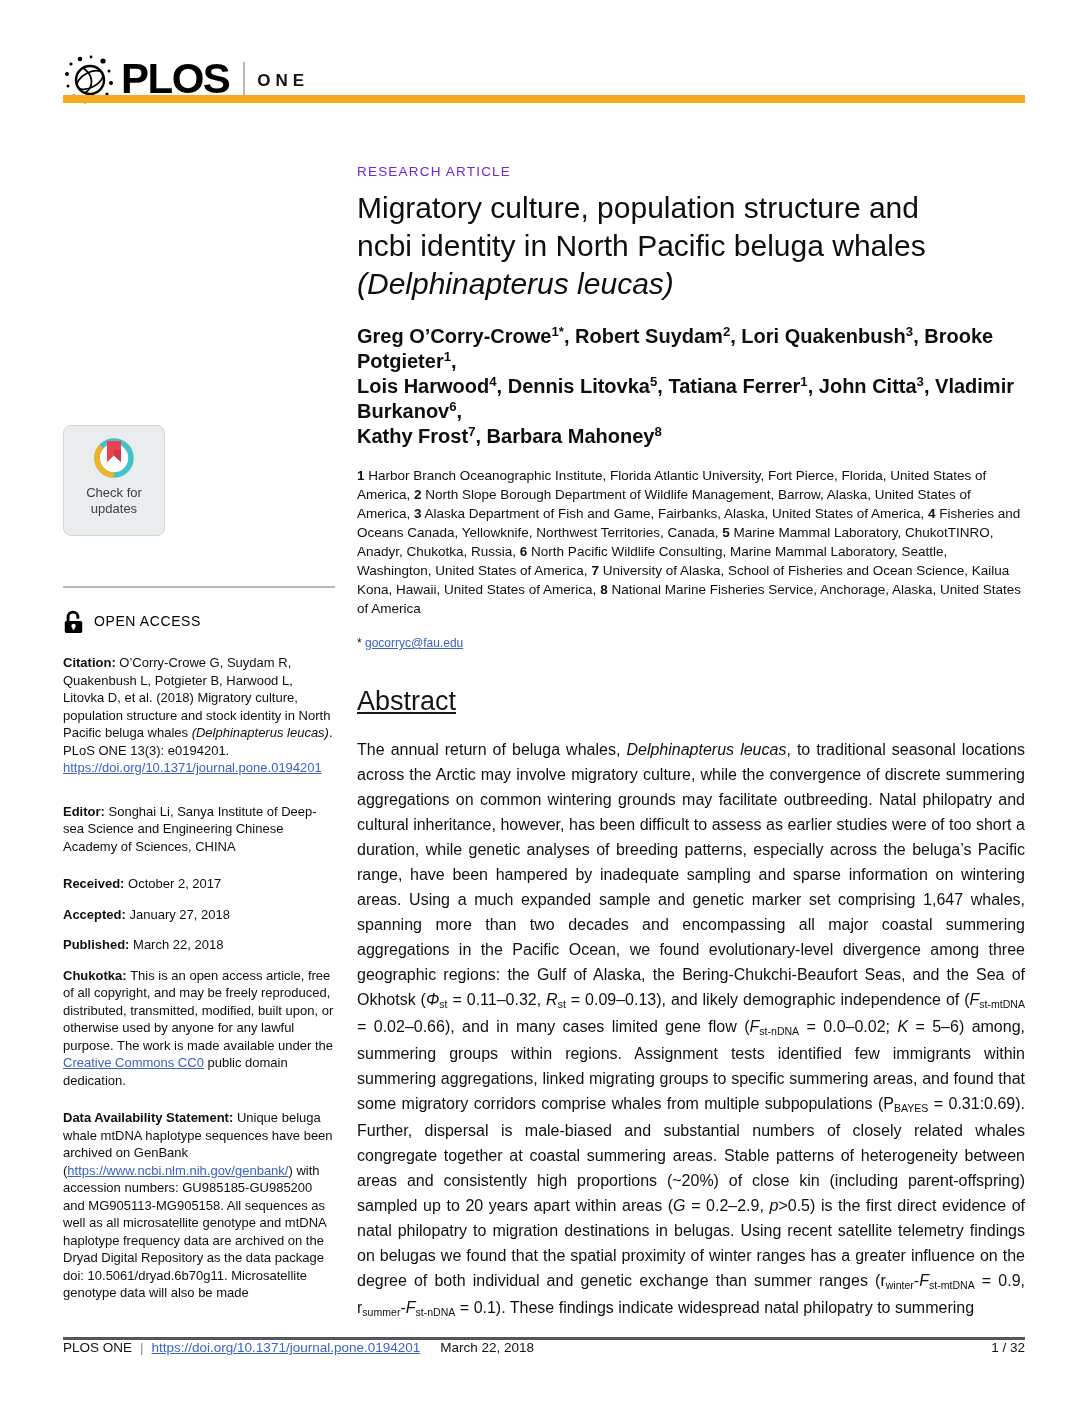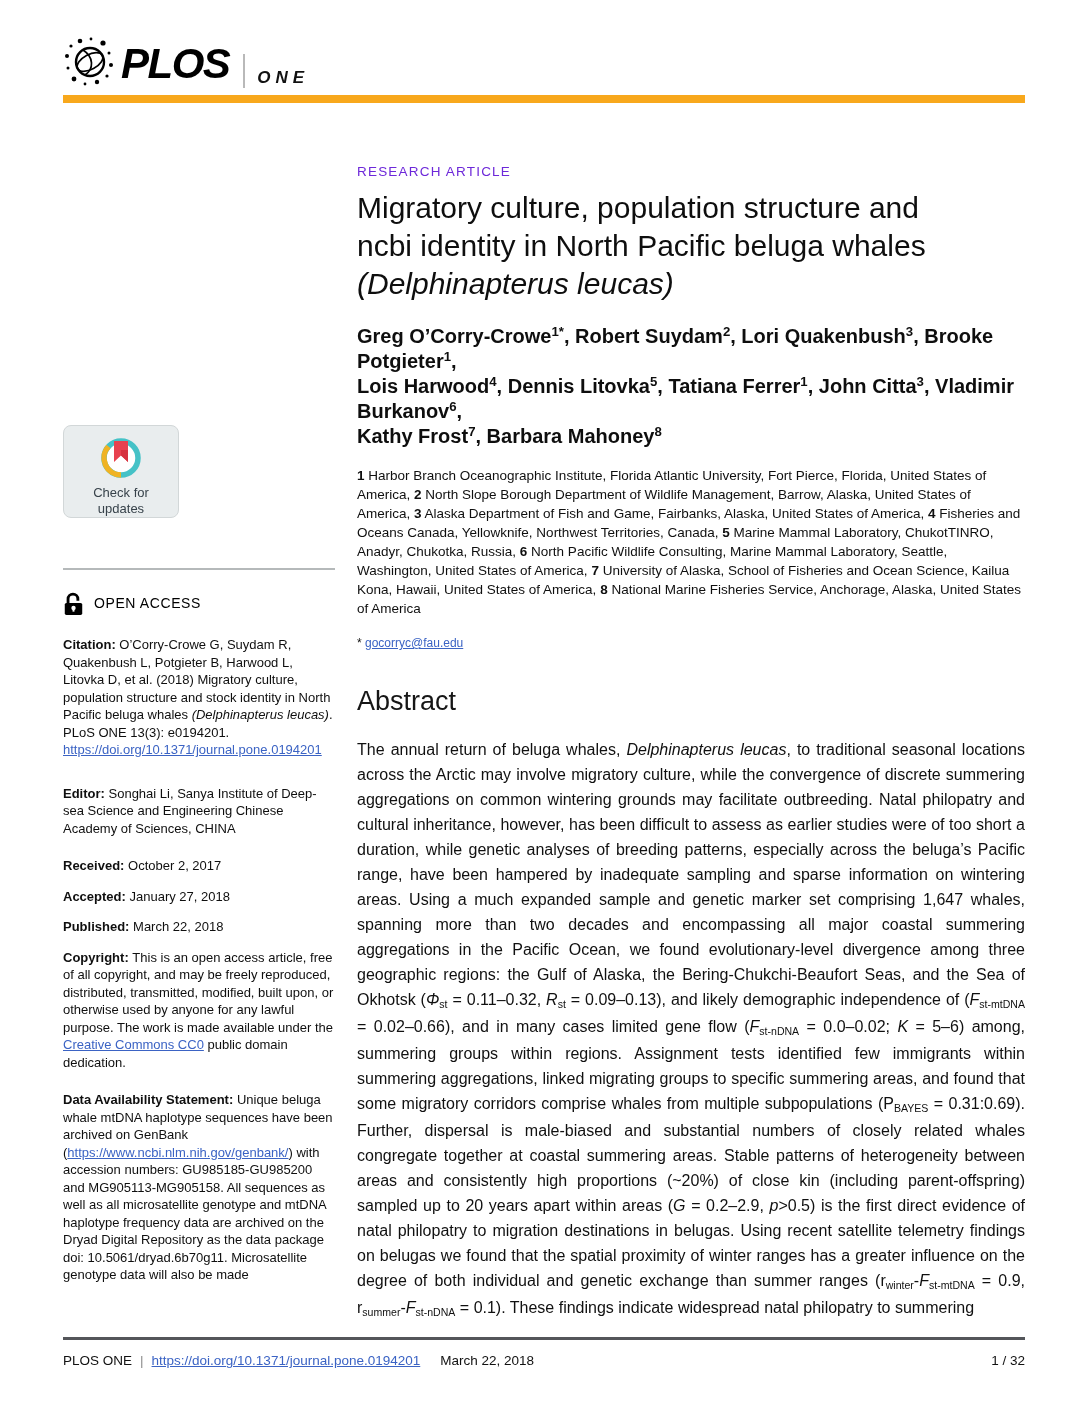--- a/index.html
+++ b/index.html
@@ -10,54 +10,54 @@
     color: #121212;
     -webkit-font-smoothing: antialiased;
   }
   .link { color: var(--link_blue, #3b63c4); text-decoration: underline; word-break: break-word; cursor: pointer; }
   .b { font-weight: bold; }
   .i { font-style: italic; }
   .sup { font-size: 66%; position: relative; top: -0.55em; }
   .sub { font-size: 66%; position: relative; top: 0.28em; }
 
   
-  .masthead { position: absolute; left: 63px; top: 34px; display: flex; align-items: flex-end; font-style: italic; }
+  .masthead { position: absolute; left: 63px; top: 52px; display: flex; align-items: center; }
   .logo-plos { font-weight: 900; font-size: 42px; letter-spacing: -1.5px; color: #000; margin-left: 4px; }
   .logo-divider { width: 2px; height: 34px; background: #b9b9b9; margin: 0 12px 0 14px; }
   .logo-one { font-size: 17px; font-weight: bold; letter-spacing: 5px; color: #111; margin-top: 4px; }
   .accent-bar { position: absolute; left: 63px; top: 95px; width: 962px; height: 8px; background: var(--accent_orange, #f8a81c); }
 
   
   .sidebar { position: absolute; left: 63px; top: 425px; width: 272px; font-size: 13px; line-height: 17.5px; color: #0f0f0f; }
   .badge {
-    width: 116px; padding: 8px 6px 0 6px; background: #e9edee; border: 1px solid #d2d7d8;
+    width: 102px; padding: 8px 6px 18px 6px; background: #e9edee; border: 1px solid #d2d7d8;
     border-radius: 8px; display: flex; flex-direction: column; align-items: center; cursor: pointer;
   }
   .badge-label { margin-top: 5px; font-size: 13px; line-height: 16px; color: #37424a; text-align: center; width: 80px; }
   .side-rule { margin-top: 50px; border: none; border-top: 2px solid #b5b9ba; width: 100%; }
   .open-access { margin-top: 22px; display: flex; align-items: center; gap: 10px; }
   .open-access-label { font-size: 14px; letter-spacing: 0.6px; color: #000; }
   .side-block { margin-top: 20px; text-align: left; }
   .side-block.tight { margin-top: 13px; }
   .side-block.med { margin-top: 26px; }
 
   
   .main { position: absolute; left: 357px; top: 0; width: 668px; }
   .kicker { margin-top: 164px; font-size: 13.5px; letter-spacing: 1.2px; color: #6d28d9; }
   .title { margin-top: 10px; font-size: 30px; line-height: 38px; font-weight: 400; color: #0e0e0e; }
   .authors { margin-top: 22px; font-size: 20px; line-height: 23px; font-weight: bold; color: #0e0e0e; }
   .affiliations { margin-top: 16px; font-size: 13.5px; line-height: 19px; color: #0f0f0f; }
   .correspondence { margin-top: 18px; font-size: 12px; }
-  .abstract-heading { margin-top: 36px; font-size: 27px; font-weight: 400; color: #161616; }
+  .abstract-heading { margin-top: 36px; font-size: 27px; font-weight: 400; color: #161616; text-decoration: underline; }
   .abstract-body { margin-top: 20px; font-size: 16px; line-height: 25px; text-align: justify; color: #101010; }
 
   
   .footer {
     position: absolute; left: 63px; top: 1337px; width: 962px;
-    border-top: 3px solid #54565a; padding-top: 13px;
+    border-top: 3px solid #54565a; 
     display: flex; justify-content: space-between; align-items: baseline;
     font-size: 13.5px; color: #111;
   }
   .footer-left { display: flex; align-items: baseline; gap: 8px; }
   .footer-sep { color: #8a8a8a; }
   .footer-date { margin-left: 12px; }
 </style>
 </head>
 <body>
 
@@ -111,21 +111,21 @@
       <rect x="8.6" y="14.6" width="1.8" height="3.4" fill="#fff"></rect>
     </svg>
     <span class="open-access-label">OPEN ACCESS</span>
   </div>
 
   <p class="side-block"><span class="b">Citation: </span><span>O’Corry-Crowe G, Suydam R, Quakenbush L, Potgieter B, Harwood L, Litovka D, et al. (2018) Migratory culture, population structure and stock identity in North Pacific beluga whales </span><span class="i">(Delphinapterus leucas)</span><span>. PLoS ONE 13(3): e0194201. </span><a class="link">https://doi.org/10.1371/journal.pone.0194201</a></p>
   <p class="side-block med"><span class="b">Editor: </span><span>Songhai Li, Sanya Institute of Deep-sea Science and Engineering Chinese Academy of Sciences, CHINA</span></p>
   <p class="side-block"><span class="b">Received: </span><span>October 2, 2017</span></p>
   <p class="side-block tight"><span class="b">Accepted: </span><span>January 27, 2018</span></p>
   <p class="side-block tight"><span class="b">Published: </span><span>March 22, 2018</span></p>
-  <p class="side-block tight"><span class="b">Copyright: </span><span>This is an open access article, free of all copyright, and may be freely reproduced, distributed, transmitted, modified, built upon, or otherwise used by anyone for any lawful purpose. The work is made available under the </span><a class="link">Creative Commons CC0</a><span> public domain dedication.</span></p>
+  <p class="side-block tight"><span class="b">Chukotka: </span><span>This is an open access article, free of all copyright, and may be freely reproduced, distributed, transmitted, modified, built upon, or otherwise used by anyone for any lawful purpose. The work is made available under the </span><a class="link">Creative Commons CC0</a><span> public domain dedication.</span></p>
   <p class="side-block"><span class="b">Data Availability Statement: </span><span>Unique beluga whale mtDNA haplotype sequences have been archived on GenBank (</span><a class="link">https://www.ncbi.nlm.nih.gov/genbank/</a><span>) with accession numbers: GU985185-GU985200 and MG905113-MG905158. All sequences as well as all microsatellite genotype and mtDNA haplotype frequency data are archived on the Dryad Digital Repository as the data package doi: 10.5061/dryad.6b70g11. Microsatellite genotype data will also be made</span></p>
 </div>
 
 <div class="main">
   <div class="kicker">RESEARCH ARTICLE</div>
   <h1 class="title"><span>Migratory culture, population structure and</span><br><span>ncbi identity in North Pacific beluga whales</span><br><span class="i">(Delphinapterus leucas)</span></h1>
   <div class="authors"><span class="b">Greg O’Corry-Crowe</span><span class="b sup">1*</span><span class="b">, </span><span class="b">Robert Suydam</span><span class="b sup">2</span><span class="b">, </span><span class="b">Lori Quakenbush</span><span class="b sup">3</span><span class="b">, </span><span class="b">Brooke Potgieter</span><span class="b sup">1</span><span class="b">,</span><br><span class="b">Lois Harwood</span><span class="b sup">4</span><span class="b">, </span><span class="b">Dennis Litovka</span><span class="b sup">5</span><span class="b">, </span><span class="b">Tatiana Ferrer</span><span class="b sup">1</span><span class="b">, </span><span class="b">John Citta</span><span class="b sup">3</span><span class="b">, </span><span class="b">Vladimir Burkanov</span><span class="b sup">6</span><span class="b">,</span><br><span class="b">Kathy Frost</span><span class="b sup">7</span><span class="b">, </span><span class="b">Barbara Mahoney</span><span class="b sup">8</span></div>
   <div class="affiliations"><span class="b">1</span><span> Harbor Branch Oceanographic Institute, Florida Atlantic University, Fort Pierce, Florida, United States of America, </span><span class="b">2</span><span> North Slope Borough Department of Wildlife Management, Barrow, Alaska, United States of America, </span><span class="b">3</span><span> Alaska Department of Fish and Game, Fairbanks, Alaska, United States of America, </span><span class="b">4</span><span> Fisheries and Oceans Canada, Yellowknife, Northwest Territories, Canada, </span><span class="b">5</span><span> Marine Mammal Laboratory, ChukotTINRO, Anadyr, Chukotka, Russia, </span><span class="b">6</span><span> North Pacific Wildlife Consulting, Marine Mammal Laboratory, Seattle, Washington, United States of America, </span><span class="b">7</span><span> University of Alaska, School of Fisheries and Ocean Science, Kailua Kona, Hawaii, United States of America, </span><span class="b">8</span><span> National Marine Fisheries Service, Anchorage, Alaska, United States of America</span></div>
   <div class="correspondence"><span>* </span><a class="link">gocorryc@fau.edu</a></div>
   <h2 class="abstract-heading">Abstract</h2>

